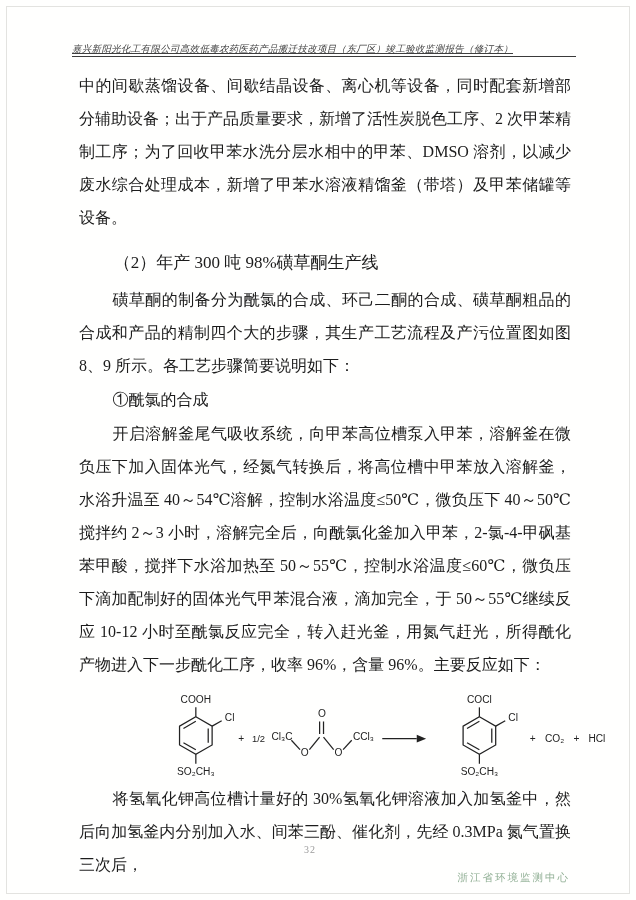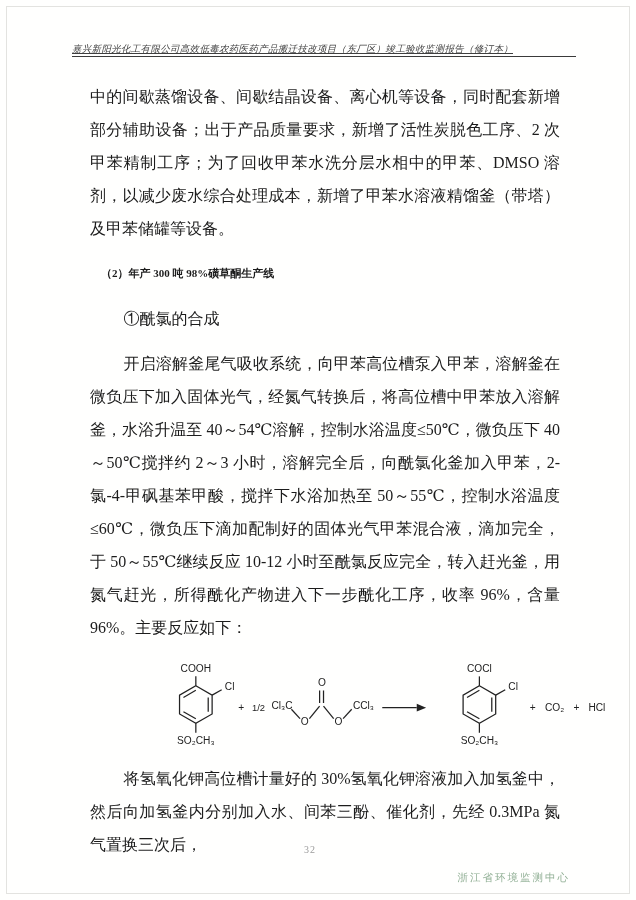--- a/index.html
+++ b/index.html
@@ -24,24 +24,24 @@
     font-size:9.5px;color:#3f3f3f;letter-spacing:.3px;
     text-decoration:underline;
     filter:blur(.2px);
   }
 
   .body-text{
     position:absolute;top:68px;left:78px;right:64px;
     font-size:16px;line-height:33px;
     text-align:justify;
   }
-  .body-text p{margin:12px;}
+  .body-text p{margin:1px;}
   p.indent{text-indent:2.1em;}
   .heading{
-    font-weight:bold;font-size:11px;
+    font-weight:normal;font-size:17px;
     text-indent:2.1em;
     margin:12px 0 4px 0 !important;
   }
   .step-title{text-indent:2.1em;}
 
   .reaction{
     margin:6px 0 0 62px;
     width:472px;height:94px;
   }
   .reaction svg{display:block;width:472px;height:94px;}
@@ -73,20 +73,21 @@
 <div class="page">
   <div class="scan-border"></div>
 
   <div class="doc-header">
     <span>嘉兴新阳光化工有限公司高效低毒农药医药产品搬迁技改项目（东厂区）竣工验收监测报告（修订本）</span>
   </div>
 
   <div class="body-text">
     <p>中的间歇蒸馏设备、间歇结晶设备、离心机等设备，同时配套新增部分辅助设备；出于产品质量要求，新增了活性炭脱色工序、2 次甲苯精制工序；为了回收甲苯水洗分层水相中的甲苯、DMSO 溶剂，以减少废水综合处理成本，新增了甲苯水溶液精馏釜（带塔）及甲苯储罐等设备。</p>
     <p class="heading">（2）年产 300 吨 98%磺草酮生产线</p>
+    <p class="indent">磺草酮的制备分为酰氯的合成、环己二酮的合成、磺草酮粗品的合成和产品的精制四个大的步骤，其生产工艺流程及产污位置图如图 8、9 所示。各工艺步骤简要说明如下：</p>
     <p class="step-title">①酰氯的合成</p>
     <p class="indent">开启溶解釜尾气吸收系统，向甲苯高位槽泵入甲苯，溶解釜在微负压下加入固体光气，经氮气转换后，将高位槽中甲苯放入溶解釜，水浴升温至 40～54℃溶解，控制水浴温度≤50℃，微负压下 40～50℃搅拌约 2～3 小时，溶解完全后，向酰氯化釜加入甲苯，2-氯-4-甲砜基苯甲酸，搅拌下水浴加热至 50～55℃，控制水浴温度≤60℃，微负压下滴加配制好的固体光气甲苯混合液，滴加完全，于 50～55℃继续反应 10-12 小时至酰氯反应完全，转入赶光釜，用氮气赶光，所得酰化产物进入下一步酰化工序，收率 96%，含量 96%。主要反应如下：</p>
 
     <div class="reaction">
       <svg viewBox="0 0 600 120">
 
         <g transform="translate(10,0)">
           <path d="M60,38 L80.8,50 L80.8,74 L60,86 L39.2,74 L39.2,50 Z"></path>
           <line x1="44.2" y1="52.9" x2="60" y2="43.8"></line>
           <line x1="75.8" y1="52.9" x2="75.8" y2="71.1"></line>

